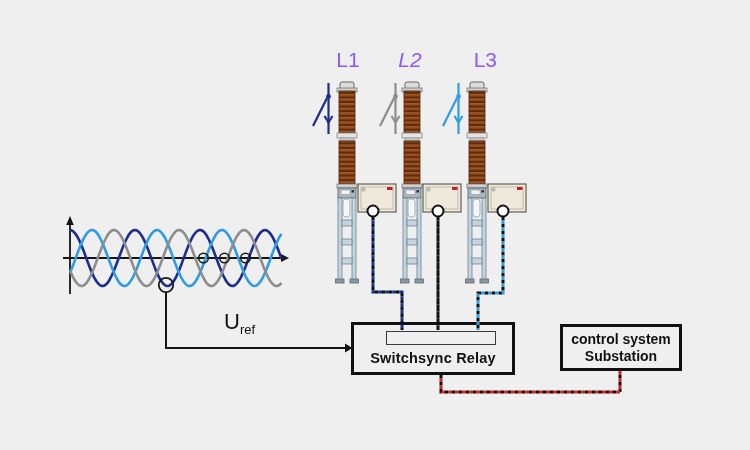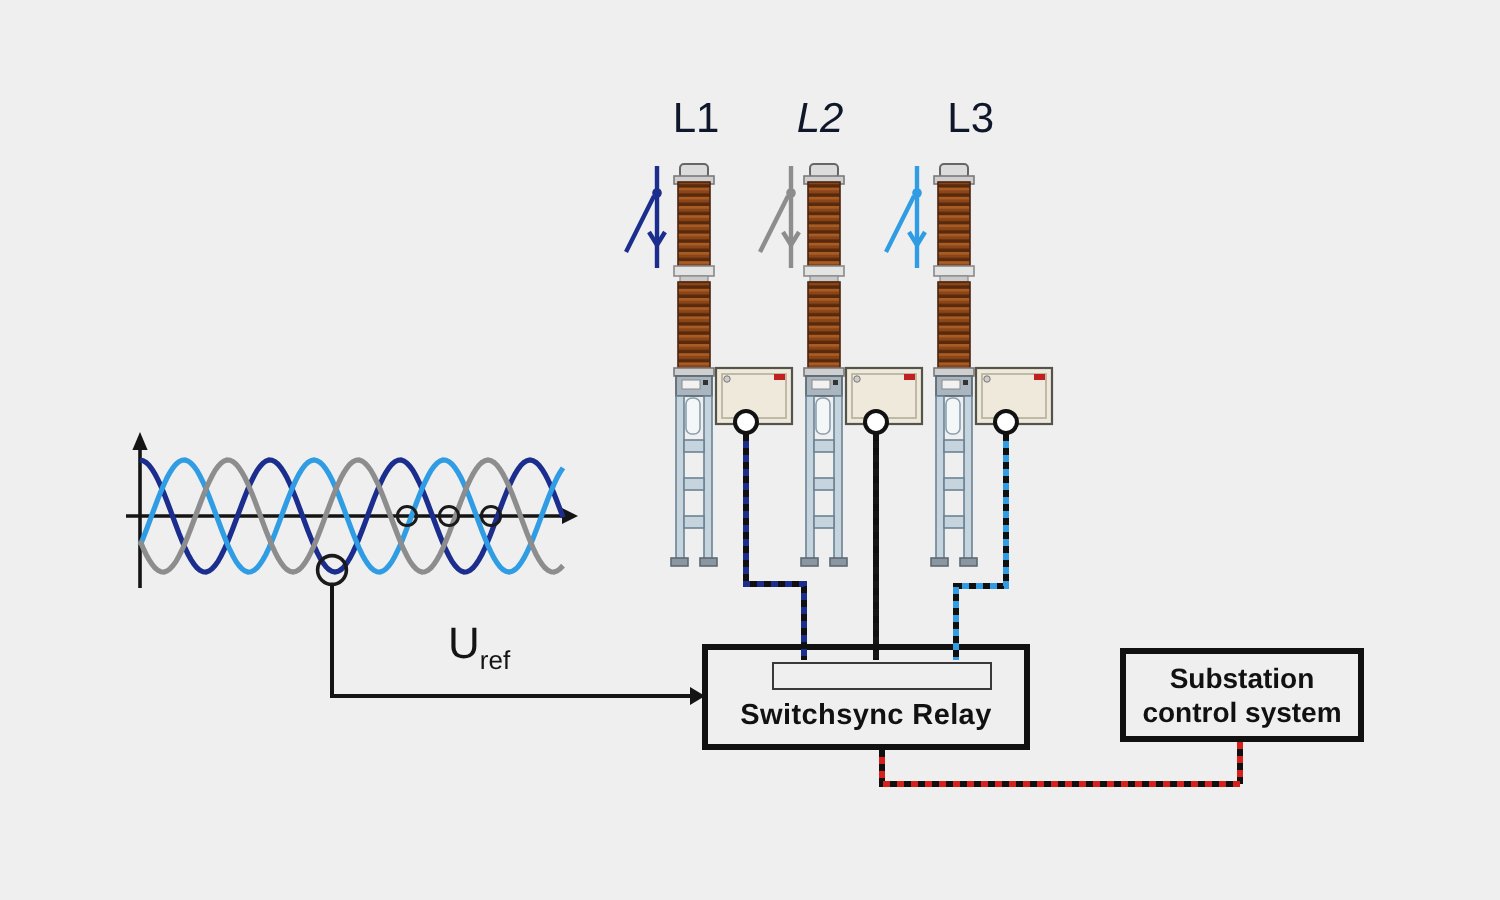--- a/index.html
+++ b/index.html
@@ -26,21 +26,21 @@
     font-size:14.5px;font-weight:bold;letter-spacing:.2px;
   }
   .substation-box{left:560px;top:324px;width:122px;height:47px;}
   .substation-label{
     position:absolute;left:0;right:0;top:4px;text-align:center;
     font-size:14px;font-weight:bold;line-height:16.5px;
   }
   
   .phase-label{
     position:absolute;top:48px;width:40px;text-align:center;
-    font-size:21px;font-weight:500;color:#0f172a;z-index:2;
+    font-size:21px;font-weight:500;color:#8b5cf6;z-index:2;
   }
   .phase-label.l1{left:328px;}
   .phase-label.l2{left:390px;font-style:italic;}
   .phase-label.l3{left:457px;text-align:right;}
   
   .uref-label{
     position:absolute;left:224px;top:309px;z-index:2;
     font-size:22px;color:#141414;
   }
   .uref-label sub{font-size:13px;}
@@ -50,22 +50,22 @@
 
 <div class="stage">
 
   <div class="box relay-box">
     <div class="relay-strip"></div>
     <div class="relay-label">Switchsync Relay</div>
   </div>
 
   <div class="box substation-box">
     <div class="substation-label">
+      <div>control system</div>
       <div>Substation</div>
-      <div>control system</div>
     </div>
   </div>
 
   <div class="phase-label l1">L1</div>
   <div class="phase-label l2">L2</div>
   <div class="phase-label l3">L3</div>
 
   <div class="uref-label"><span>U</span><sub>ref</sub></div>
 
   <svg class="diagram-svg" width="750" height="450" viewBox="0 0 750 450">

